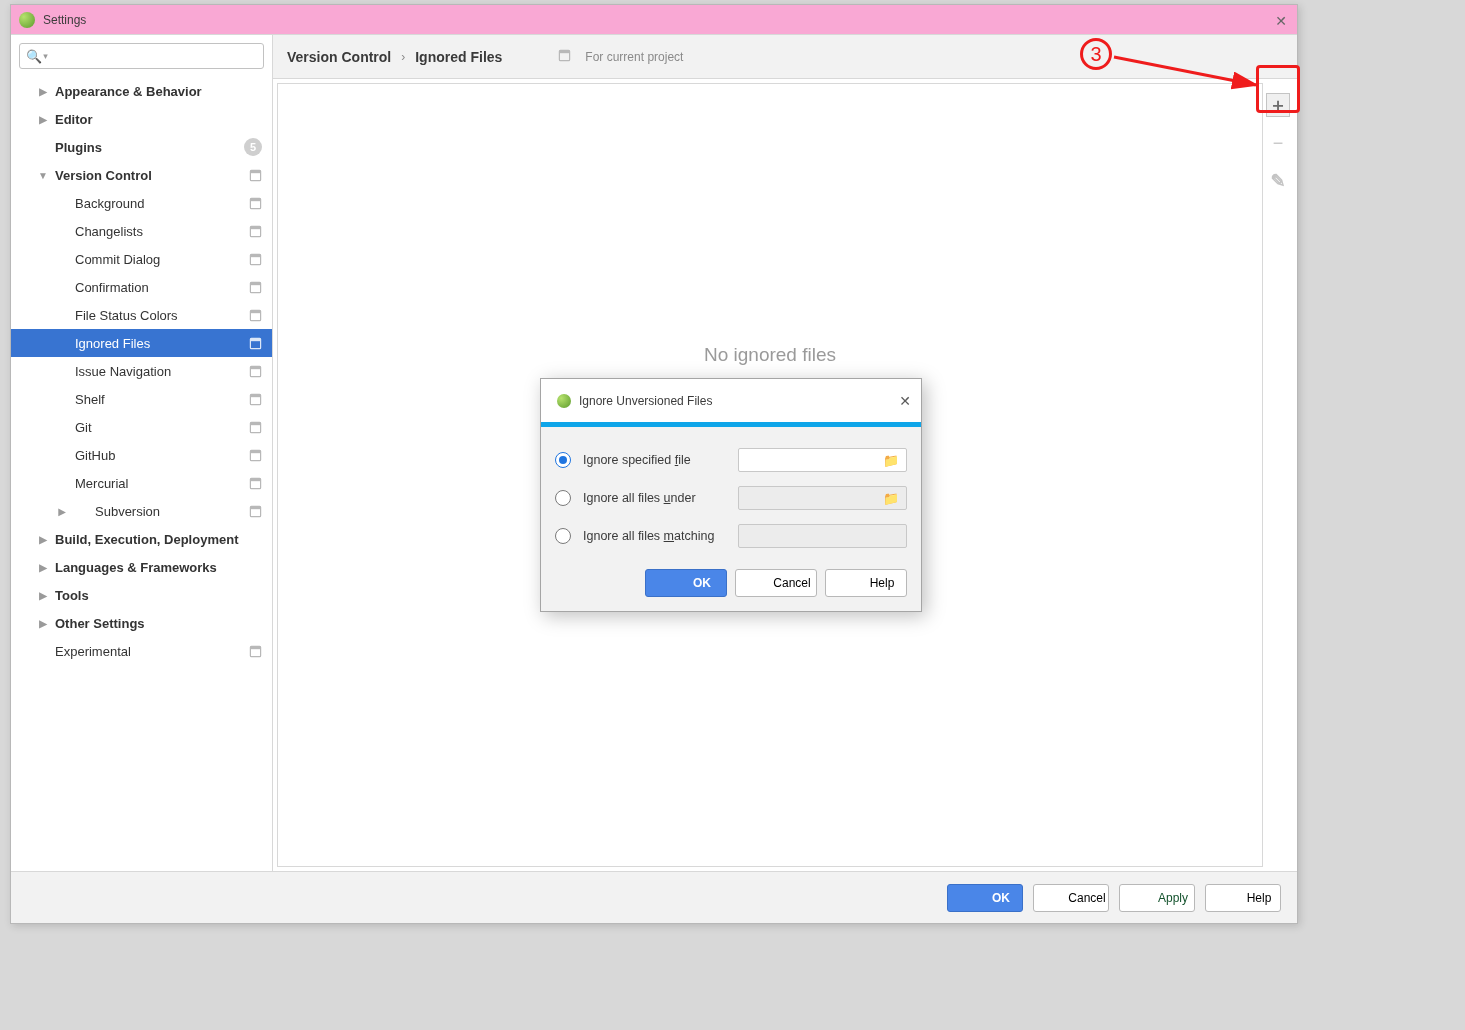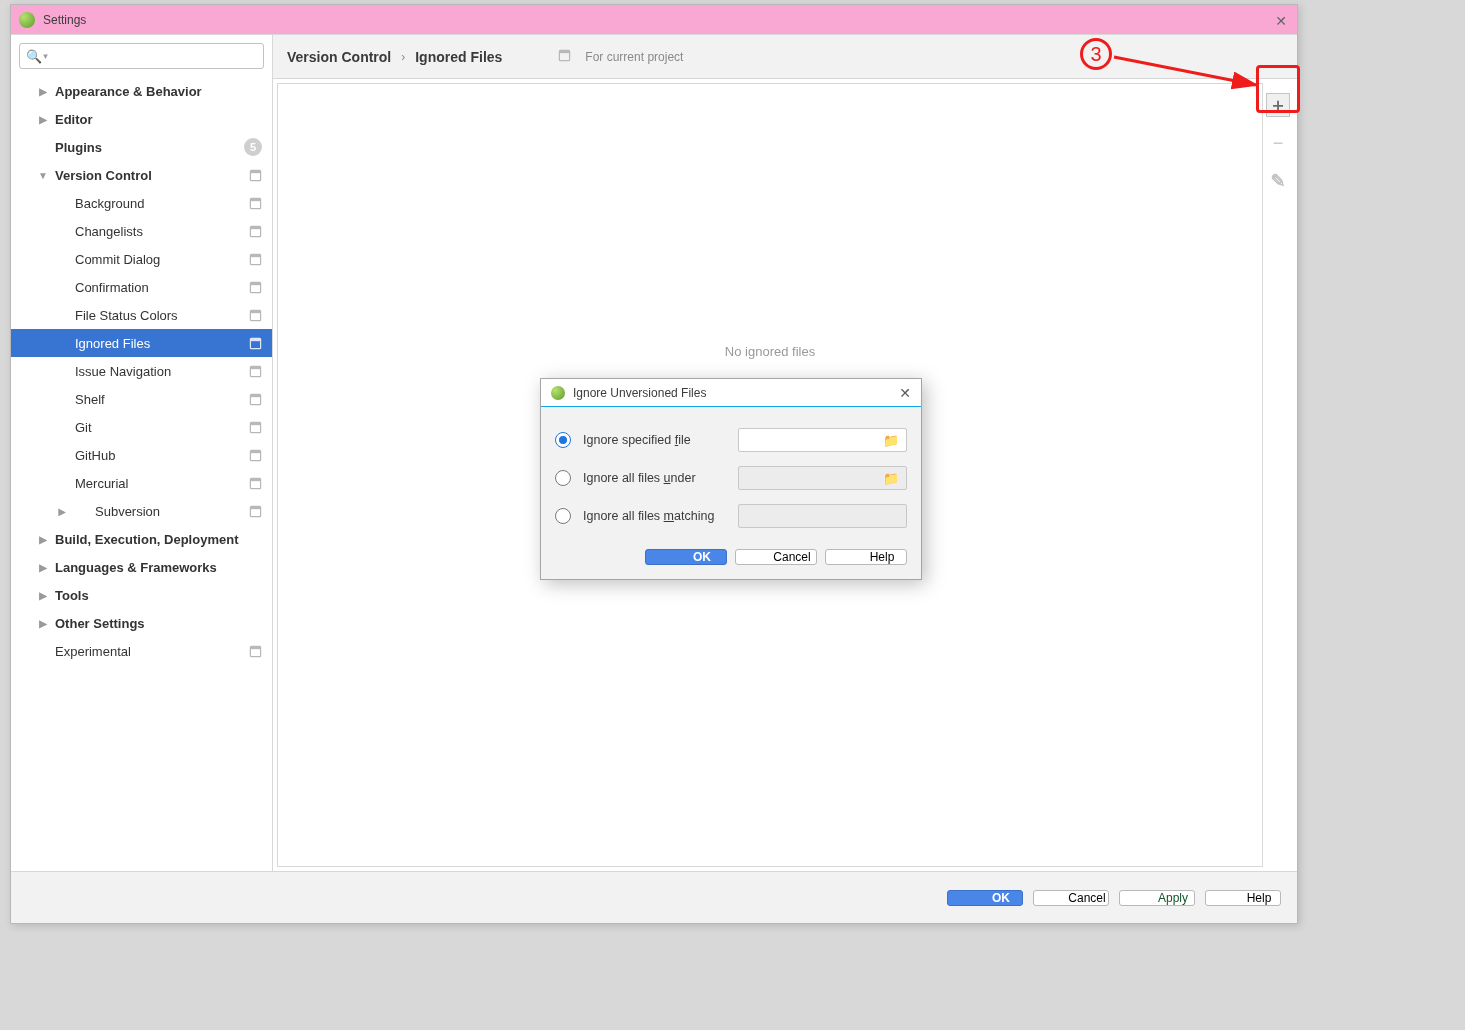--- a/index.html
+++ b/index.html
@@ -62,52 +62,52 @@
   .crumbbar .crumb { font-size:14px; font-weight:600; color:#3a3a3a; }
   .crumbbar .sep { margin: 0 10px; color:#8a8a8a; font-size:12px; }
   .crumbbar .forproj { margin-left: 56px; color:#8a8a8a; font-size:12px; display:flex; align-items:center; gap:14px; }
   .crumbbar .forproj .ficon { color:#b8b8b8; }
 
   .content { flex:1; display:flex; position:relative; }
   .panel {
     flex:1; margin: 4px 0 4px 4px; background:#fff; border:1px solid #d8d8d8;
     position:relative;
   }
-  .panel .empty { position:absolute; left:50%; top:260px; transform:translateX(-50%); color:#9a9a9a; font-size:13px; }
+  .panel .empty { position:absolute; left:50%; top:260px; transform:translateX(-50%); color:#9a9a9a; font-size:19px; }
 
   .toolcol {
     width:30px; margin:4px 4px 4px 0;
     display:flex; flex-direction:column; align-items:center; gap:14px; padding-top:10px;
   }
   .toolbtn {
     width:24px; height:24px; display:flex; align-items:center; justify-content:center;
     color:#6d6d6d; font-size:18px; font-weight:600; cursor:default; background:#f0f0f0; border:1px solid #c4c4c4;
   }
   .toolbtn.disabled { color:#c4c4c4; background:transparent; border:none; font-weight:400; }
   .toolbtn.pencil { color:#c4c4c4; background:transparent; border:none; }
 
   .footer {
     height:52px; border-top:1px solid #d8d8d8; display:flex; align-items:center; justify-content:flex-end;
     gap:10px; padding: 0 16px; background:#f2f2f2;
   }
   .btn {
-    min-width:76px; height:16px; border:1px solid #b8b8b8; border-radius:3px; background:#fff;
+    min-width:76px; height:28px; border:1px solid #b8b8b8; border-radius:3px; background:#fff;
     font-size:12px; display:flex; align-items:center; justify-content:center; cursor:default;padding-left:32px;
   }
   .btn.primary { background:#4a86e8; border-color:#3a70c8; color:#fff; font-weight:600; }
   .btn.disabled { color:#14532d; }
 
   
   .modal {
     position:absolute; left:540px; top:378px; width:382px; background:#f2f2f2;
     border:1px solid #a5a5a5; box-shadow:4px 4px 18px rgba(0,0,0,.25);
   }
   .modal .mtitle {
-    height:28px; background:#fff; display:flex; align-items:center; padding:0 10px;
-    border-bottom:1px solid #0ea5e9; position:relative;
+    height:48px; background:#fff; display:flex; align-items:center; padding:0 16px;
+    border-bottom:5px solid #0ea5e9; position:relative;
   }
   .modal .mtitle .app-icon { width:14px; height:14px; border-radius:50%; background: radial-gradient(circle at 30% 30%, #b6e26d, #5c9a2c); margin-right:8px; }
   .modal .mtitle .t { font-size:12px; color:#3b3b3b; }
   .modal .mtitle .mclose { position:absolute; right:10px; color:#5a5a5a; font-size:14px; }
   .modal .mbody { padding:14px 14px 6px 14px; }
   .mrow { display:flex; align-items:center; height:38px; }
   .mrow .radio {
     width:16px; height:16px; border:1px solid #7a7a7a; border-radius:50%; margin-right:12px;
     display:flex; align-items:center; justify-content:center; background:#fff;
   }

